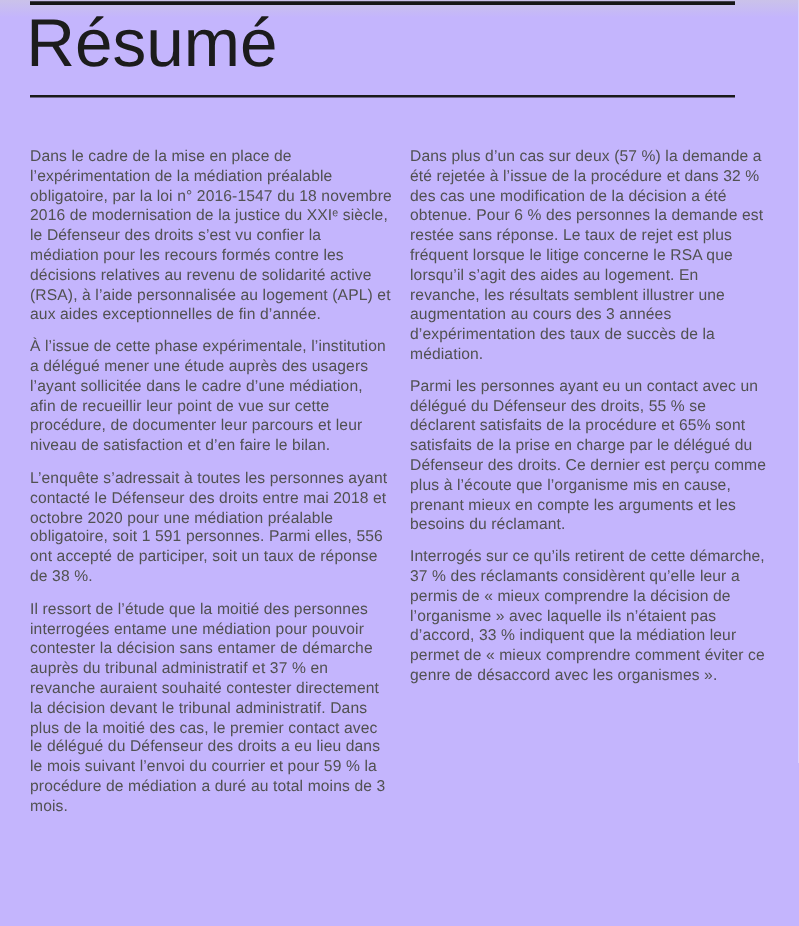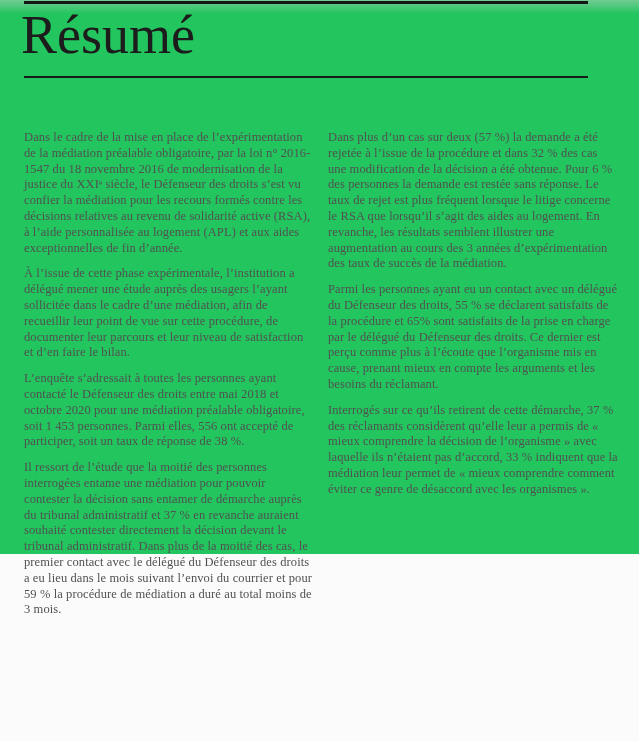--- a/index.html
+++ b/index.html
@@ -7,23 +7,22 @@
     padding: 0;
     width: 639px;
     height: 741px;
     overflow: hidden;
     background: #fbfbfb;
     font-family: "Liberation Sans", "DejaVu Sans", sans-serif;
   }
   .page {
     position: relative;
     width: 639px;
-    height: 554px;
-    background: #22c55e;
-    font-family: Liberation Serif, serif;
+    height: 741px;
+    background: #c4b5fd;
   }
   
   .page::before {
     content: "";
     position: absolute;
     left: 0; top: 0;
     width: 100%; height: 14px;
     background: linear-gradient(180deg, rgba(210,210,210,0.45) 0%, rgba(252,252,252,0) 100%);
     pointer-events: none;
   }
@@ -50,21 +49,21 @@
     position: absolute;
     left: 24px;
     top: 76px;
     width: 564px;
     height: 2px;
     background: #1a1a1a;
   }
   .columns {
     position: absolute;
     left: 24px;
-    top: 130px;
+    top: 118px;
     width: 594px;
     display: flex;
     gap: 14px;
   }
   .col {
     width: 290px;
     flex: 0 0 290px;
   }
   .col p {
     margin: 0 0 10px 0;
@@ -83,21 +82,21 @@
 
   <h1 class="page-title">Résumé</h1>
 
   <div class="title-rule"></div>
 
   <div class="columns">
 
     <div class="col">
       <p>Dans le cadre de la mise en place de l’expérimentation de la médiation préalable obligatoire, par la loi n° 2016-1547 du 18 novembre 2016 de modernisation de la justice du XXIᵉ siècle, le Défenseur des droits s’est vu confier la médiation pour les recours formés contre les décisions relatives au revenu de solidarité active (RSA), à l’aide personnalisée au logement (APL) et aux aides exceptionnelles de fin d’année.</p>
       <p>À l’issue de cette phase expérimentale, l’institution a délégué mener une étude auprès des usagers l’ayant sollicitée dans le cadre d’une médiation, afin de recueillir leur point de vue sur cette procédure, de documenter leur parcours et leur niveau de satisfaction et d’en faire le bilan.</p>
-      <p>L’enquête s’adressait à toutes les personnes ayant contacté le Défenseur des droits entre mai 2018 et octobre 2020 pour une médiation préalable obligatoire, soit 1 453 personnes. Parmi elles, 556 ont accepté de participer, soit un taux de réponse de 38 %.</p>
+      <p>L’enquête s’adressait à toutes les personnes ayant contacté le Défenseur des droits entre mai 2018 et octobre 2020 pour une médiation préalable obligatoire, soit 1 591 personnes. Parmi elles, 556 ont accepté de participer, soit un taux de réponse de 38 %.</p>
       <p>Il ressort de l’étude que la moitié des personnes interrogées entame une médiation pour pouvoir contester la décision sans entamer de démarche auprès du tribunal administratif et 37 % en revanche auraient souhaité contester directement la décision devant le tribunal administratif. Dans plus de la moitié des cas, le premier contact avec le délégué du Défenseur des droits a eu lieu dans le mois suivant l’envoi du courrier et pour 59 % la procédure de médiation a duré au total moins de 3 mois.</p>
     </div>
 
     <div class="col">
       <p>Dans plus d’un cas sur deux (57 %) la demande a été rejetée à l’issue de la procédure et dans 32 % des cas une modification de la décision a été obtenue. Pour 6 % des personnes la demande est restée sans réponse. Le taux de rejet est plus fréquent lorsque le litige concerne le RSA que lorsqu’il s’agit des aides au logement. En revanche, les résultats semblent illustrer une augmentation au cours des 3 années d’expérimentation des taux de succès de la médiation.</p>
       <p>Parmi les personnes ayant eu un contact avec un délégué du Défenseur des droits, 55 % se déclarent satisfaits de la procédure et 65% sont satisfaits de la prise en charge par le délégué du Défenseur des droits. Ce dernier est perçu comme plus à l’écoute que l’organisme mis en cause, prenant mieux en compte les arguments et les besoins du réclamant.</p>
       <p>Interrogés sur ce qu’ils retirent de cette démarche, 37 % des réclamants considèrent qu’elle leur a permis de « mieux comprendre la décision de l’organisme » avec laquelle ils n’étaient pas d’accord, 33 % indiquent que la médiation leur permet de « mieux comprendre comment éviter ce genre de désaccord avec les organismes ».</p>
     </div>
 
   </div>

